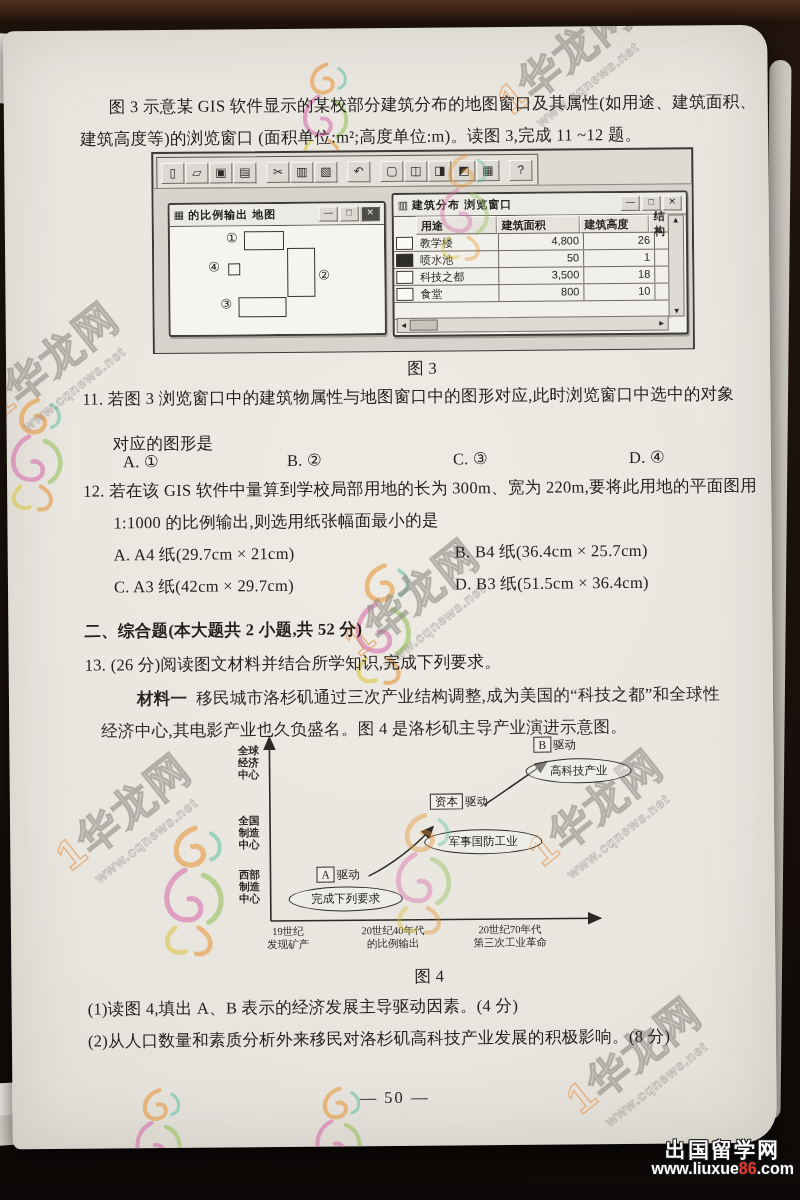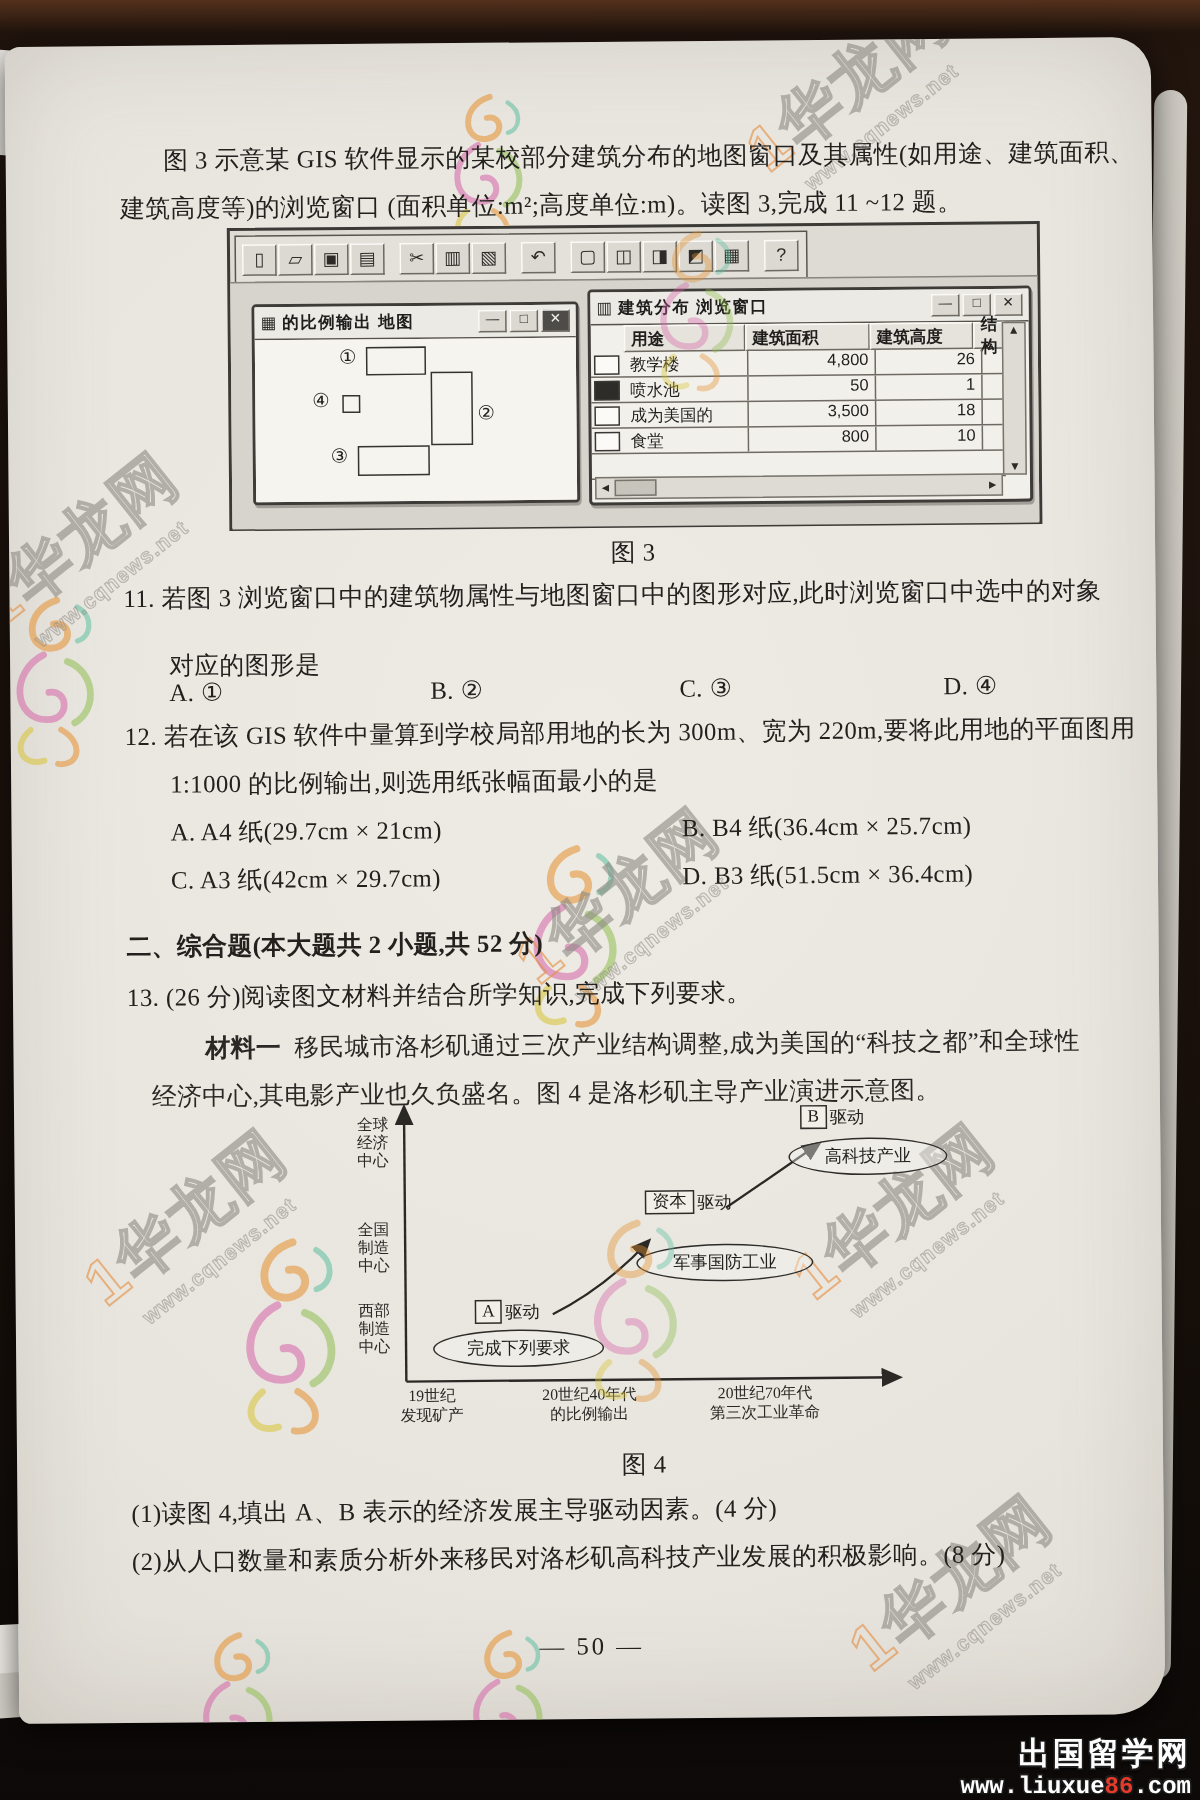--- a/index.html
+++ b/index.html
@@ -67,29 +67,29 @@
   .vscroll{position:absolute;right:2px;top:22px;bottom:16px;width:14px;background:#dedbd4;border:1px solid #78746d;
     display:flex;flex-direction:column;justify-content:space-between;align-items:center;font-size:8px;color:#2d2b28;}
   .hscroll{position:absolute;left:2px;right:18px;bottom:2px;height:13px;background:#dedbd4;border:1px solid #78746d;
     display:flex;justify-content:space-between;align-items:center;font-size:8px;color:#2d2b28;padding:0 2px;}
   .thumb{width:26px;height:9px;background:#c7c4bc;border:1px solid #78746d;margin-left:2px;}
 
   
   .chart{position:absolute;left:222px;top:700px;width:392px;height:232px;z-index:3;
     font-family:"Liberation Serif",serif;}
   .ylab{position:absolute;left:2px;width:30px;font-size:10.5px;line-height:12px;color:#2a2825;
-    white-space:pre-line;text-align:center;}
+    white-space:pre-line;text-align:center;font-weight:bold;}
   .xlab{position:absolute;top:196px;font-size:10.5px;line-height:13px;color:#2a2825;white-space:pre-line;text-align:center;}
   .driver{position:absolute;font-size:11.5px;color:#23211e;display:flex;align-items:center;gap:2px;}
   .dbox{display:inline-block;border:1.2px solid #2e2c29;padding:0 4px;line-height:14px;background:#f2efe9;}
   .ellipse{position:absolute;border:1.3px solid #2e2c29;border-radius:50%;font-size:11.5px;color:#23211e;
     display:flex;align-items:center;justify-content:center;background:rgba(246,244,239,.4);}
 
   
-  .liuxue{position:absolute;right:6px;bottom:0;z-index:5;text-align:right;font-family:Liberation Mono, monospace;line-height:1.05;}
+  .liuxue{position:absolute;right:6px;bottom:22px;z-index:5;text-align:center;font-family:Liberation Sans, sans-serif;line-height:1.05;}
   .liuxue .site{font-size:21px;font-weight:bold;color:#fdfdfd;letter-spacing:2px;
     text-shadow:-1px -1px 0 #1c1c1c,1px -1px 0 #1c1c1c,-1px 1px 0 #1c1c1c,1px 1px 0 #1c1c1c,0 2px 2px #000;}
   .liuxue .lurl{font-size:16px;font-weight:bold;color:#ffffff;
     text-shadow:-1px -1px 0 #1c1c1c,1px -1px 0 #1c1c1c,-1px 1px 0 #1c1c1c,1px 1px 0 #1c1c1c;}
   .liuxue .red{color:#e8392a;}
 </style>
 </head>
 <body>
 
 <svg width="0" height="0" style="position:absolute">
@@ -233,21 +233,21 @@
             </div>
             <div class="trow">
               <span class="ccell checked"></span>
               <span class="dcell" style="width:74px">喷水池</span>
               <span class="dcell num" style="width:76px">50</span>
               <span class="dcell num" style="width:62px">1</span>
               <span class="dcell" style="flex:1"></span>
             </div>
             <div class="trow">
               <span class="ccell"></span>
-              <span class="dcell" style="width:74px">成为美国的</span>
+              <span class="dcell" style="width:74px">科技之都</span>
               <span class="dcell num" style="width:76px">3,500</span>
               <span class="dcell num" style="width:62px">18</span>
               <span class="dcell" style="flex:1"></span>
             </div>
             <div class="trow">
               <span class="ccell"></span>
               <span class="dcell" style="width:74px">食堂</span>
               <span class="dcell num" style="width:76px">800</span>
               <span class="dcell num" style="width:62px">10</span>
               <span class="dcell" style="flex:1"></span>
@@ -266,21 +266,21 @@
             <span>►</span>
           </div>
         </div>
       </div>
     </div>
 
     <div class="t center" style="left:147px;top:330px;width:538px">图 3</div>
 
     <div class="t" style="left:76px;top:358px">11. 若图 3 浏览窗口中的建筑物属性与地图窗口中的图形对应,此时浏览窗口中选中的对象</div>
     <div class="t" style="left:106px;top:403px">对应的图形是</div>
-    <div class="t" style="left:106px;top:422px">A. ①</div>
+    <div class="t" style="left:116px;top:422px">A. ①</div>
     <div class="t" style="left:280px;top:422px">B. ②</div>
     <div class="t" style="left:446px;top:422px">C. ③</div>
     <div class="t" style="left:622px;top:422px">D. ④</div>
 
     <div class="t" style="left:76px;top:450px">12. 若在该 GIS 软件中量算到学校局部用地的长为 300m、宽为 220m,要将此用地的平面图用</div>
     <div class="t" style="left:106px;top:482px">1:1000 的比例输出,则选用纸张幅面最小的是</div>
     <div class="t" style="left:106px;top:514px">A. A4 纸(29.7cm × 21cm)</div>
     <div class="t" style="left:447px;top:514px">B. B4 纸(36.4cm × 25.7cm)</div>
     <div class="t" style="left:106px;top:546px">C. A3 纸(42cm × 29.7cm)</div>
     <div class="t" style="left:447px;top:546px">D. B3 纸(51.5cm × 36.4cm)</div>

